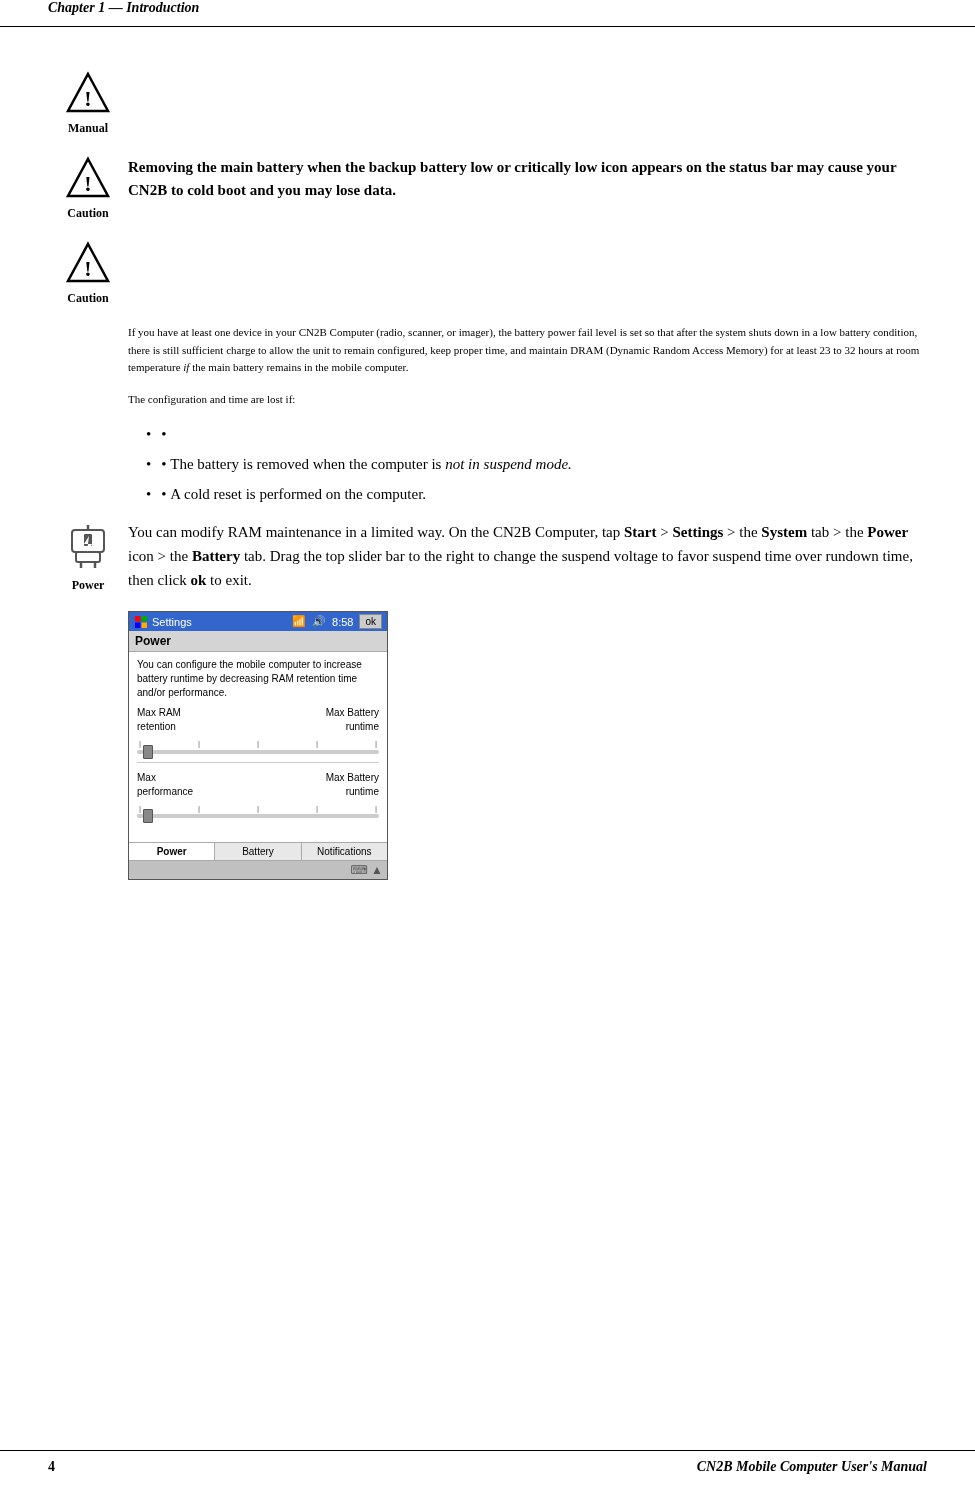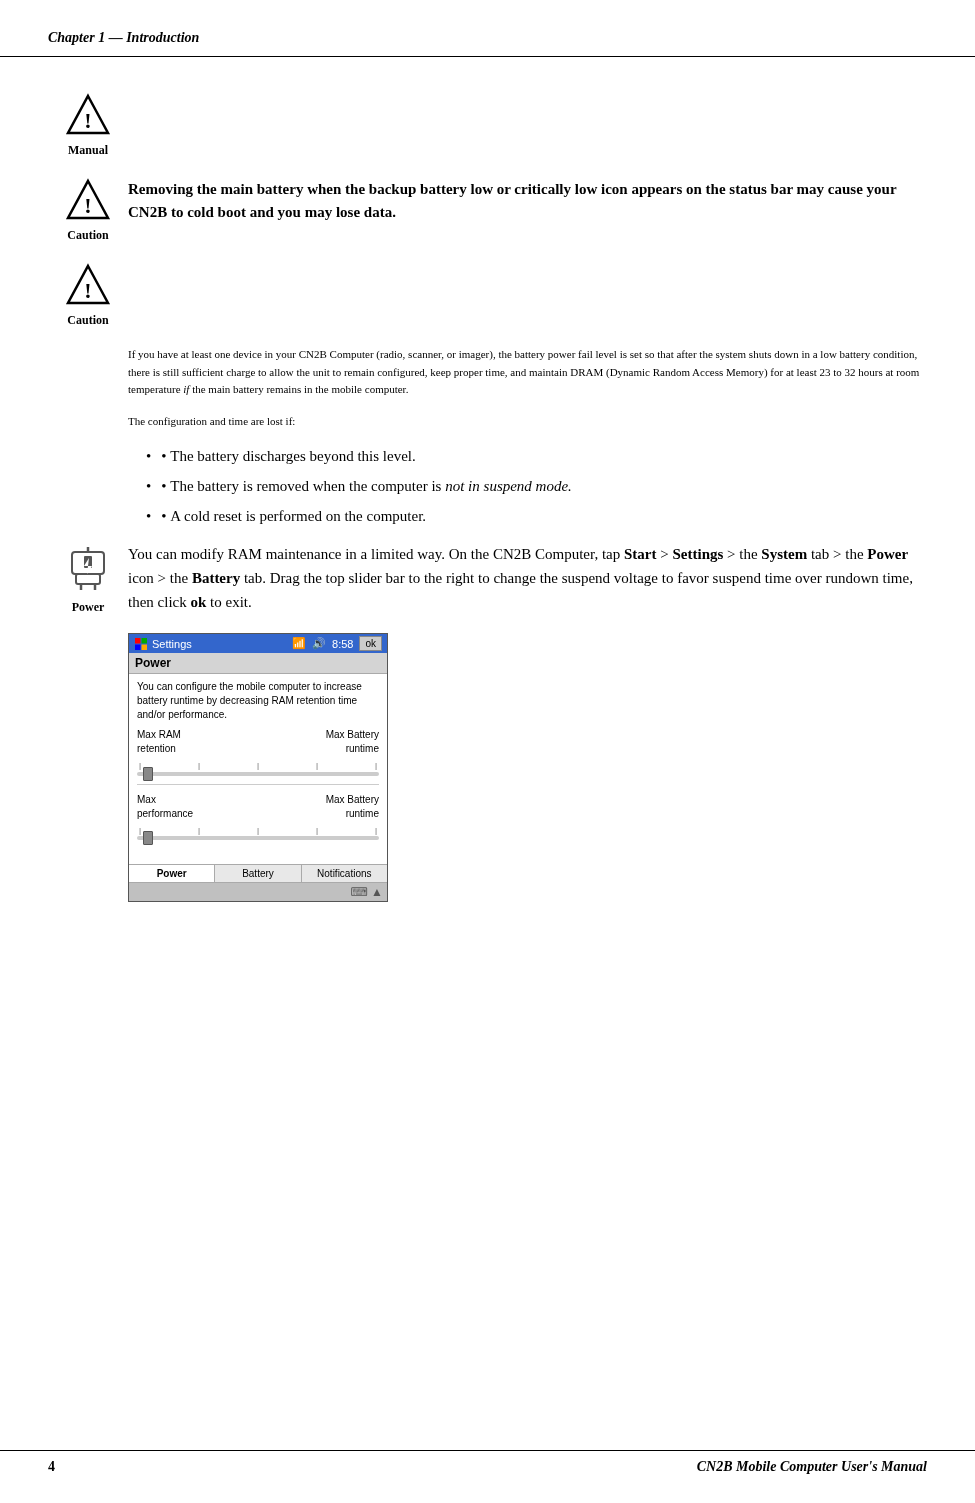--- a/index.html
+++ b/index.html
@@ -11,23 +11,23 @@
       font-size: 15px;
       color: #000000;
       position: relative;
     }
 
     
     .page-header {
       display: flex;
       justify-content: flex-start;
       align-items: center;
-      padding: 30px 48px 10px 48px;
+      padding: 0 48px 10px 48px;
       border-bottom: 1.5px solid #000;
-      margin-bottom: 4px;
+      margin-bottom: 12px;
     }
     .page-header-title {
       font-size: 14px;
       font-weight: bold;
       font-style: italic;
     }
 
     
     .page-footer {
       position: absolute;
@@ -329,21 +329,20 @@
 
   <p class="body-para">
     If you have at least one device in your CN2B Computer (radio, scanner, or imager), the battery power fail level is set so that after the system shuts down in a low battery condition, there is still sufficient charge to allow the unit to remain configured, keep proper time, and maintain DRAM (Dynamic Random Access Memory) for at least 23 to 32 hours at room temperature <em>if</em> the main battery remains in the mobile computer.
   </p>
 
   <p class="body-para">The configuration and time are lost if:</p>
 
   <ul class="bullet-list">
     <li>
       <span>•&nbsp;</span>
-      <span>The battery discharges beyond this level.</span>
     </li>
     <li>
       <span>•&nbsp;</span>
       <span>The battery is removed when the computer is <em>not in suspend mode.</em></span>
     </li>
     <li>
       <span>•&nbsp;</span>
       <span>A cold reset is performed on the computer.</span>
     </li>
   </ul>

